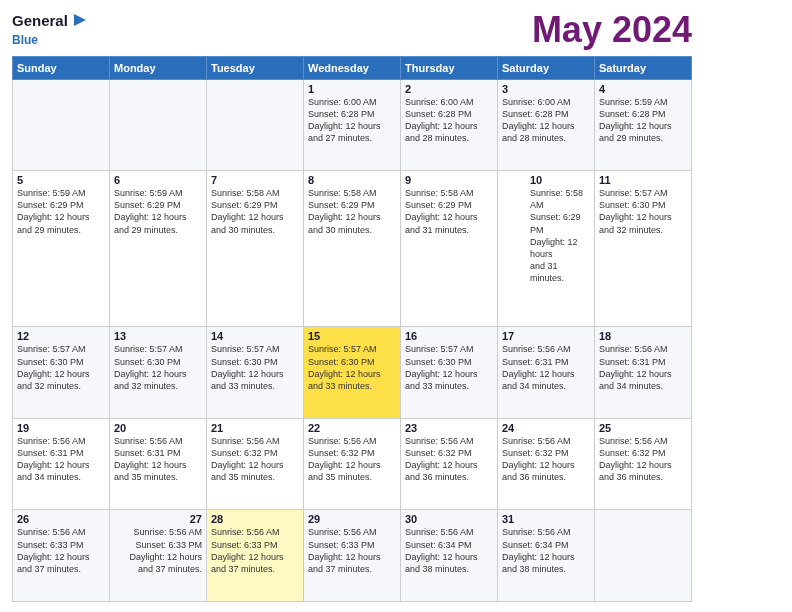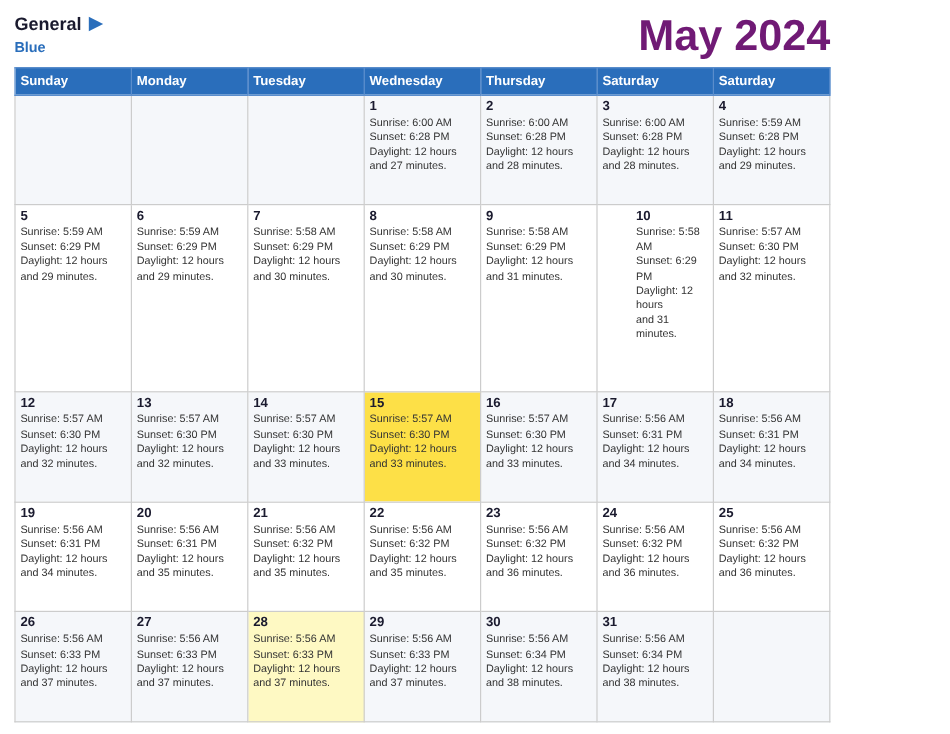--- a/index.html
+++ b/index.html
@@ -316,21 +316,21 @@
           </td>
         </tr>
         <tr>
           <td style="background: rgb(245, 247, 250);">
             <span class="day-num">26</span>
             <div class="day-info" style="white-space: pre-line;">Sunrise: 5:56 AM
 Sunset: 6:33 PM
 Daylight: 12 hours
 and 37 minutes.</div>
           </td>
-          <td style="background: rgb(245, 247, 250);">
+          <td style="background: rgb(245, 247, 250); text-align: right;">
             <span class="day-num">27</span>
             <div class="day-info" style="white-space: pre-line;">Sunrise: 5:56 AM
 Sunset: 6:33 PM
 Daylight: 12 hours
 and 37 minutes.</div>
           </td>
           <td style="background: #fef9c3;">
             <span class="day-num">28</span>
             <div class="day-info" style="white-space: pre-line;">Sunrise: 5:56 AM
 Sunset: 6:33 PM

